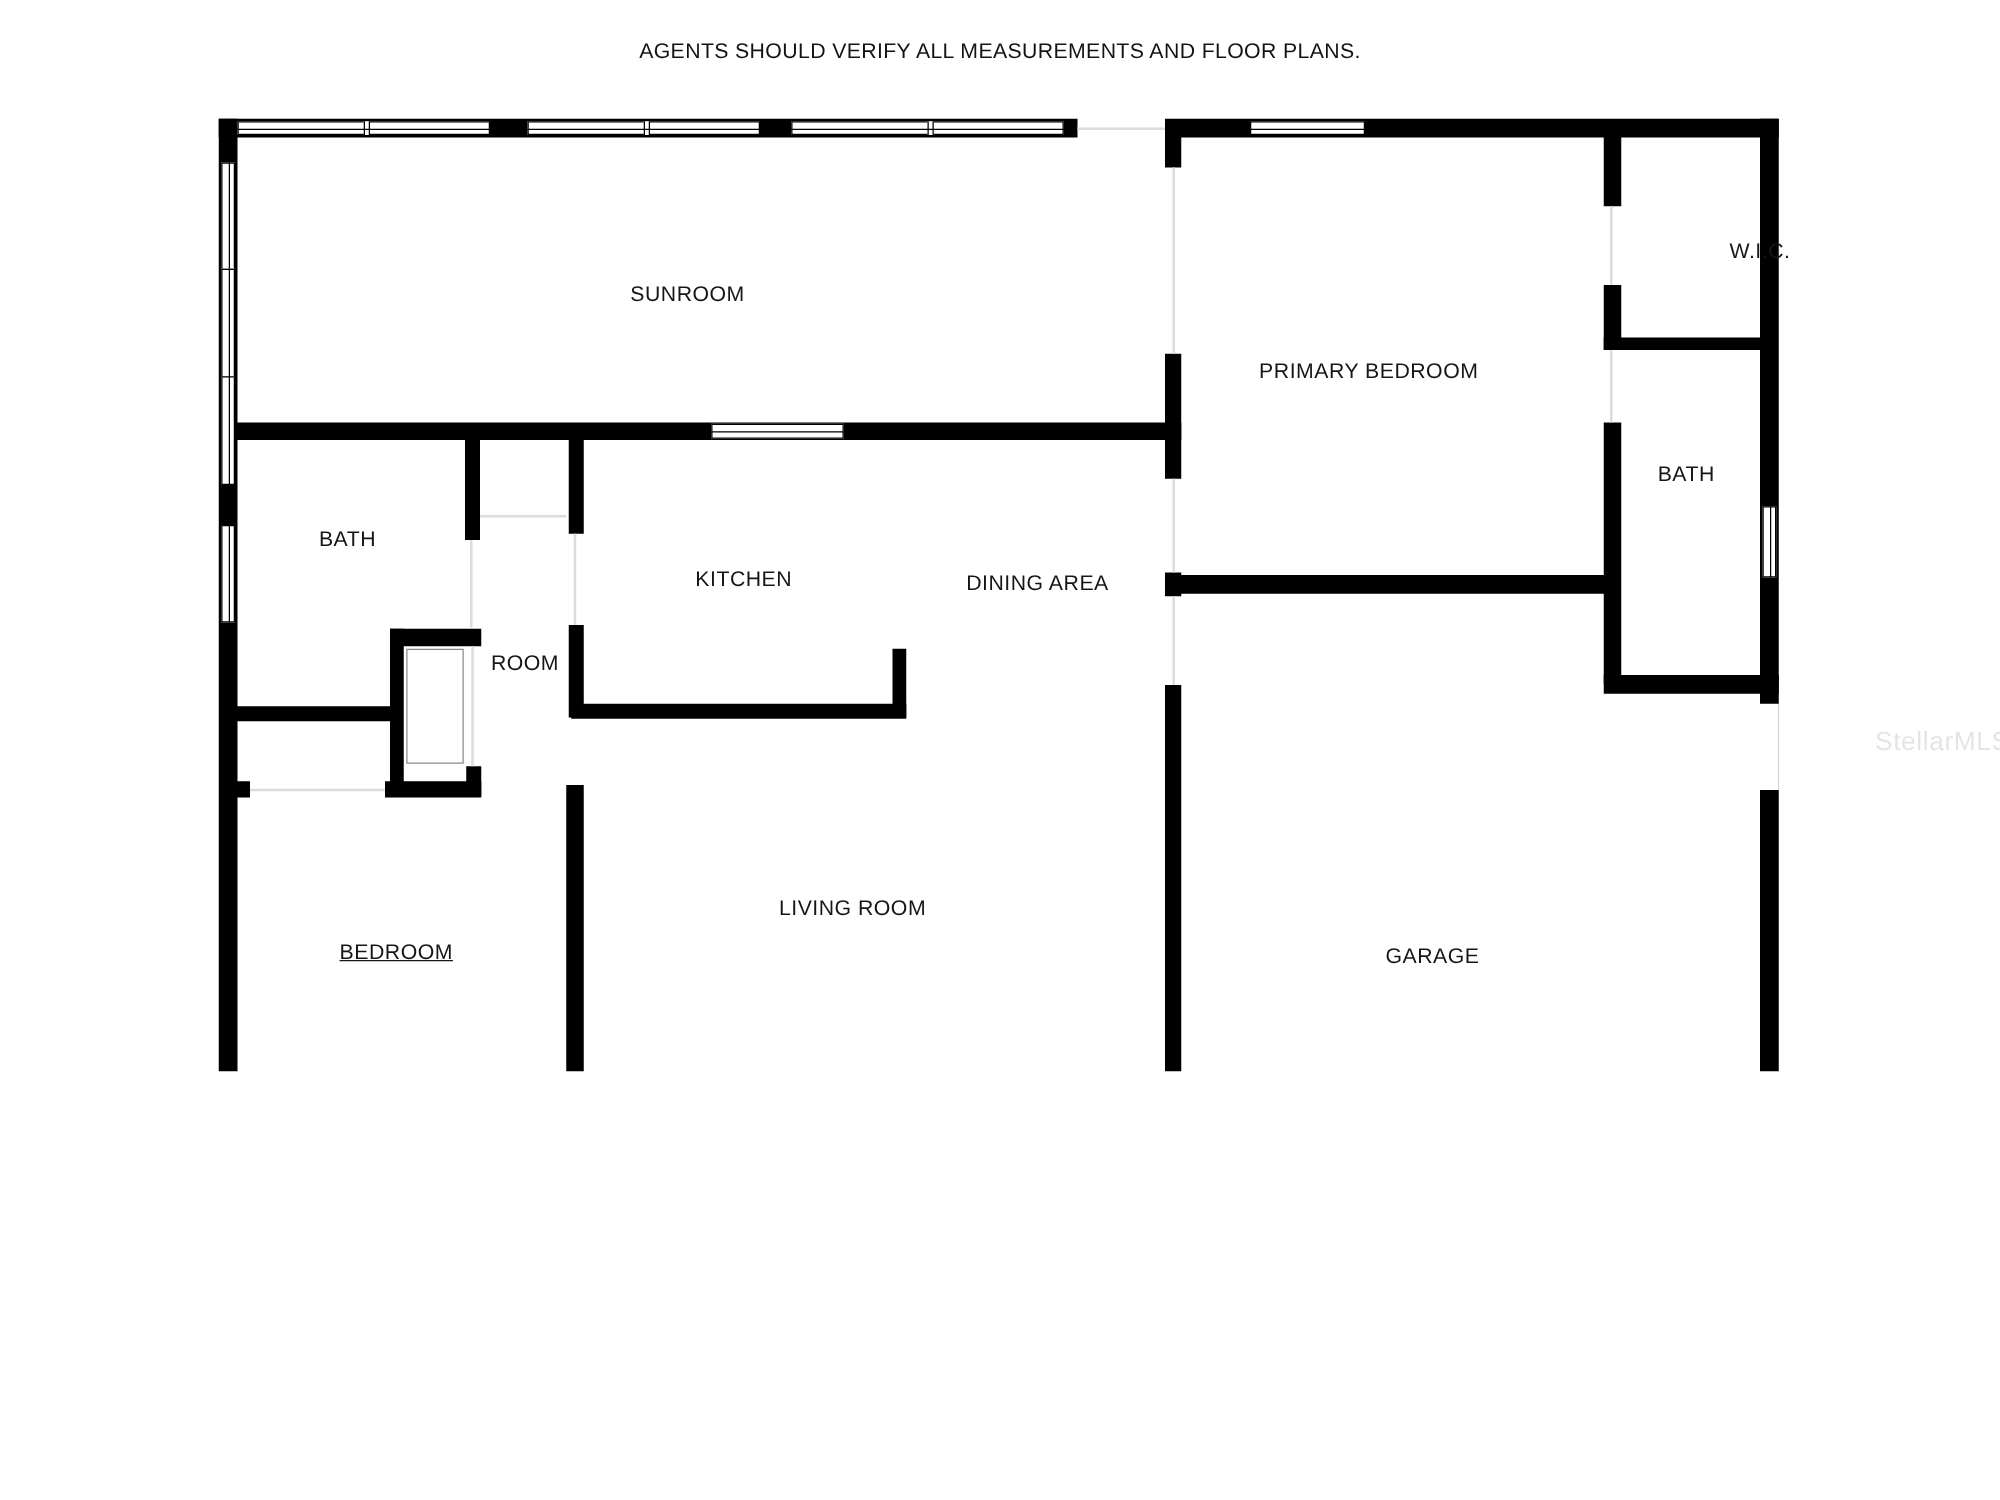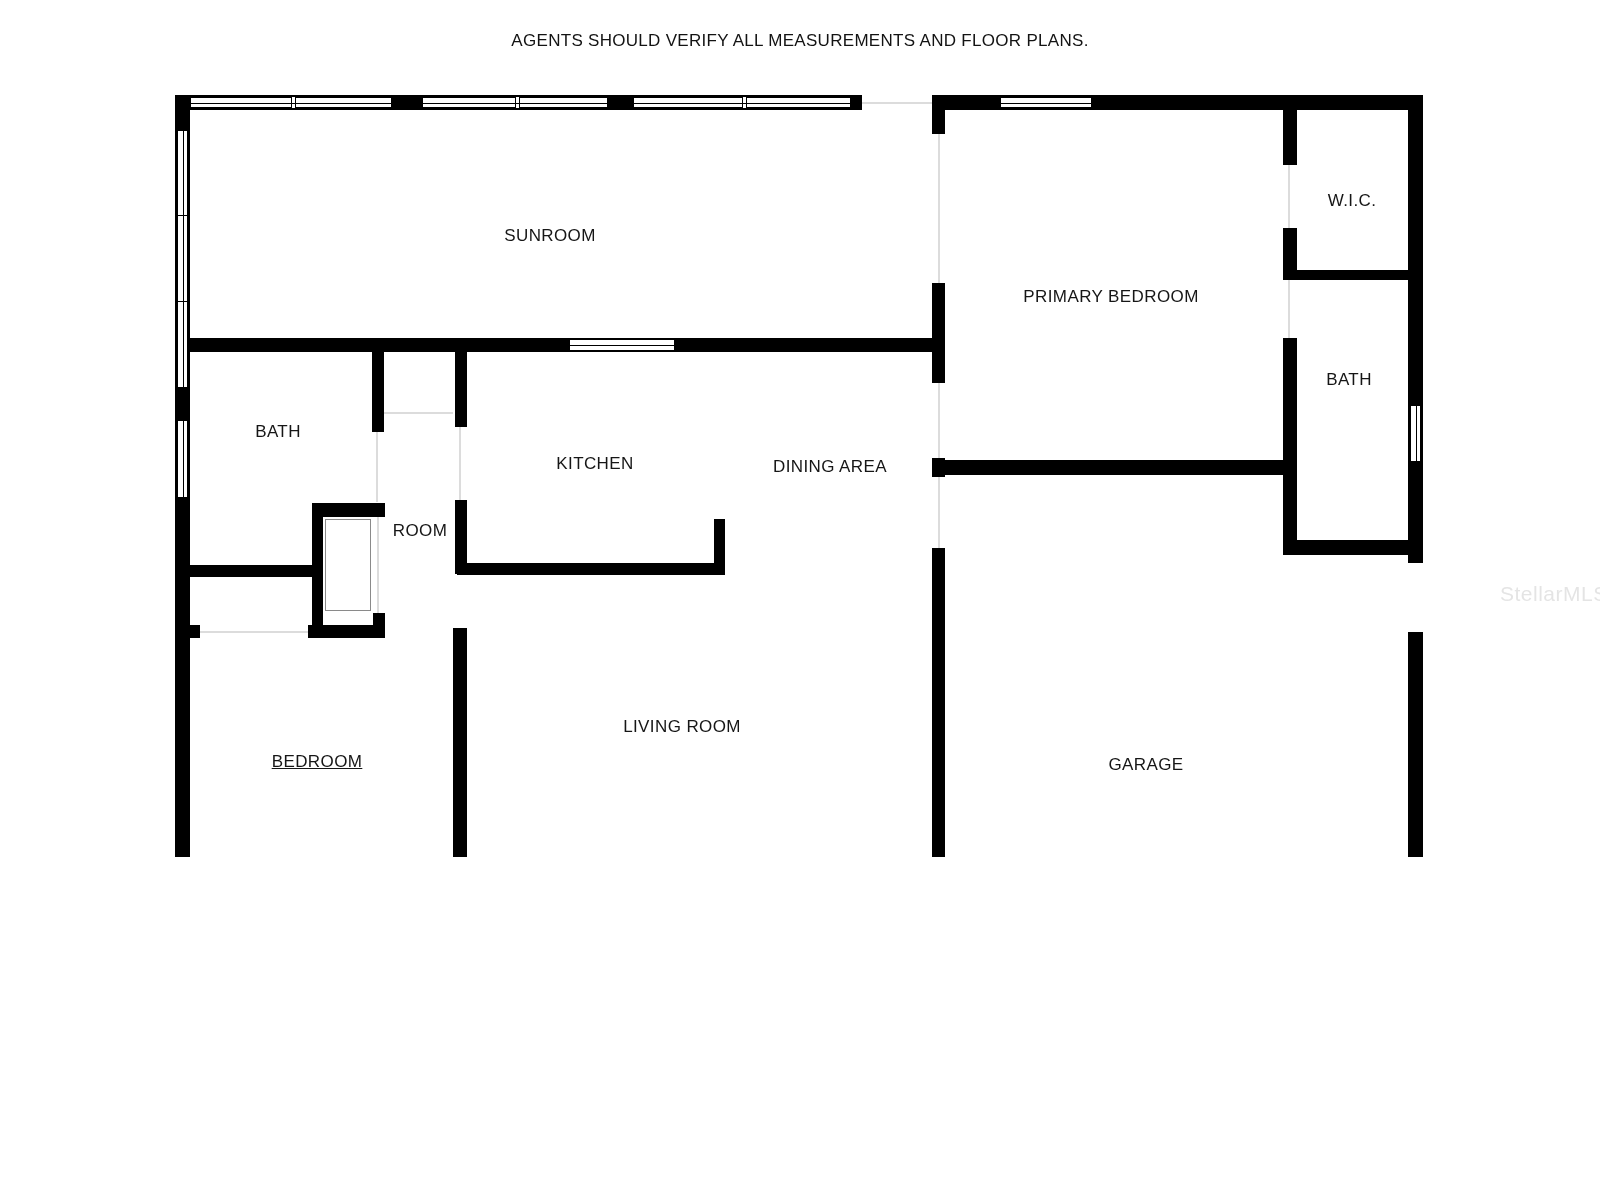--- a/index.html
+++ b/index.html
@@ -22,22 +22,22 @@
   .win.v::after{content:"";position:absolute;top:-1px;bottom:-1px;left:50%;width:0;border-left:1px solid #000;}
   .win .divider{position:absolute;top:-1px;bottom:-1px;left:50%;width:3px;background:#fff;
     border-left:1px solid #000;border-right:1px solid #000;}
 
   .closet-inner{position:absolute;left:325px;top:519px;width:46px;height:92px;
     border:1px solid #8a8a8a;background:#fff;box-sizing:border-box;}
 
   .room-label{position:absolute;transform:translate(-50%,-50%);font-size:17px;
     letter-spacing:.4px;color:#161616;white-space:nowrap;}
   .lbl-sunroom{left:550px;top:236px;}
-  .lbl-primary-bedroom{left:1095px;top:297px;margin-left:16px;}
-  .lbl-wic{left:1352px;top:201px;}
+  .lbl-primary-bedroom{left:1095px;top:297px;}
+  .lbl-wic{left:1408px;top:201px;}
   .lbl-bath-right{left:1349px;top:380px;}
   .lbl-bath-left{left:278px;top:432px;}
   .lbl-kitchen{left:595px;top:464px;}
   .lbl-dining-area{left:830px;top:467px;}
   .lbl-hall{left:420px;top:531px;}
   .lbl-bedroom{left:317px;top:762px;text-decoration:underline;}
   .lbl-living-room{left:682px;top:727px;}
   .lbl-garage{left:1146px;top:765px;}
   .lbl-foyer{left:843px;top:962px;}
 

